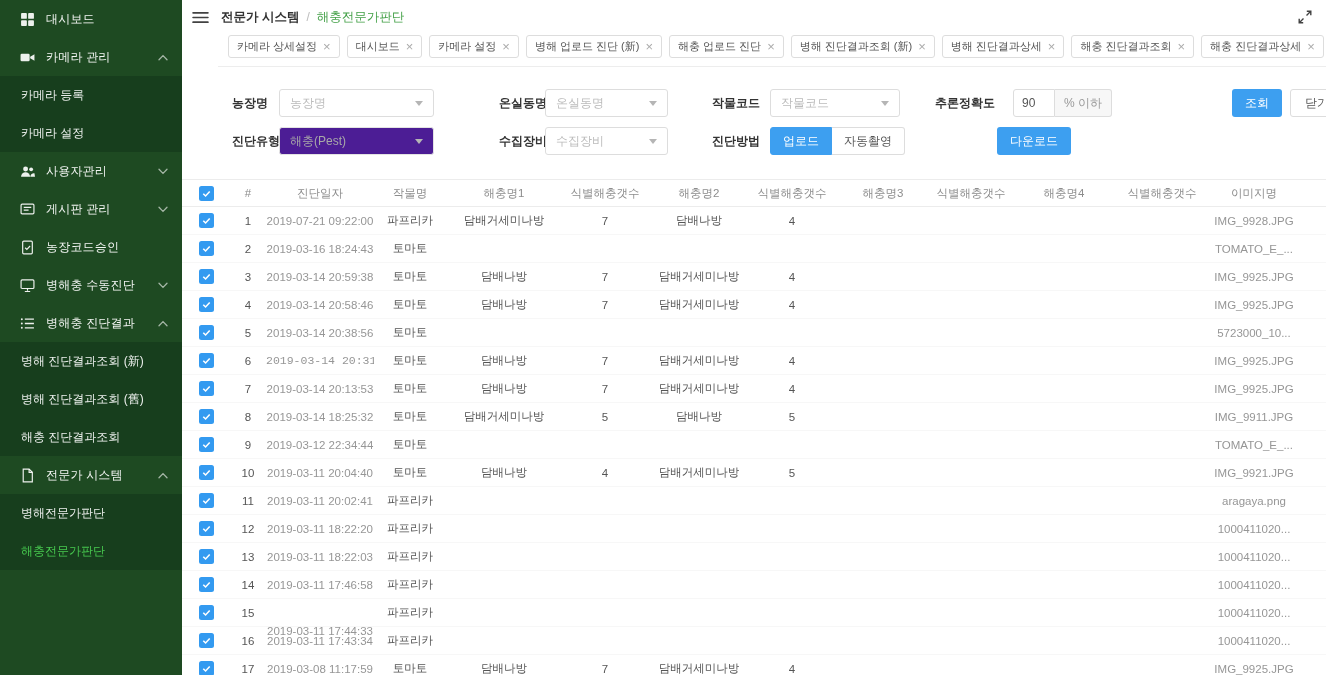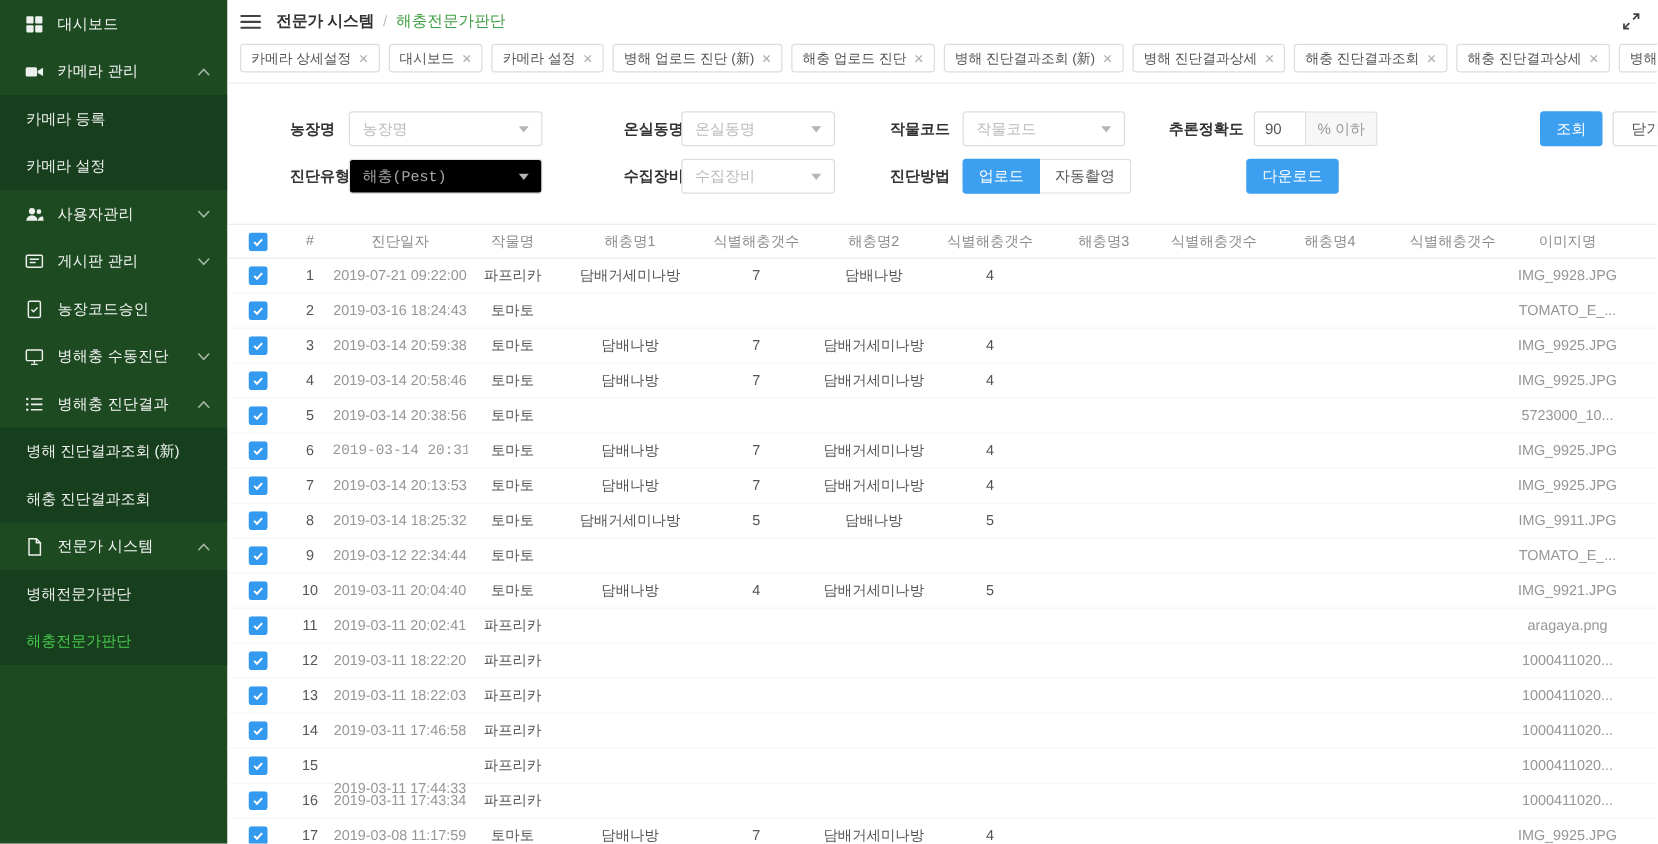--- a/index.html
+++ b/index.html
@@ -26,35 +26,35 @@
 
   
   .main { width:1144px; height:100%; overflow:hidden; position:relative; background:#fff; }
   .topbar { height:30px; display:flex; align-items:center; padding:4px 14px 0 10px; }
   .hamburger { display:inline-flex; margin-right:12px; cursor:pointer; }
   .crumb-root { font-size:12.5px; font-weight:bold; color:#333; }
   .crumb-sep { margin:0 7px; color:#bbb; font-size:12px; }
   .crumb-cur { font-size:12.5px; color:var(--accent-green); }
   .fullscreen { margin-left:auto; cursor:pointer; display:inline-flex; }
 
-  .tabstrip { display:flex; align-items:flex-start; gap:7px; padding:5px 24px 8px 10px; border-bottom:1px solid #ededed; overflow:hidden; white-space:nowrap; }
+  .tabstrip { display:flex; align-items:flex-start; gap:7px; padding:5px 24px 8px 10px; border-bottom:1px solid #ededed; overflow:hidden; white-space:nowrap;margin-left:36px; }
   .tab { display:inline-flex; align-items:center; height:23px; padding:0 8px; border:1px solid #ddd; border-radius:3px; background:#fff; font-size:11px; color:#555; cursor:pointer; flex-shrink:0; }
   .tab-close { margin-left:6px; color:#aaa; font-size:13px; line-height:1; cursor:pointer; }
 
   
   .filters { padding:22px 0 12px 0; }
   .f-row { display:flex; align-items:center; height:28px; margin-bottom:10px; padding-left:50px; }
   .f-row > * { flex-shrink:0; }
   .f-label { font-size:12px; font-weight:bold; color:#333; white-space:nowrap; }
   .l1 { width:47px; }
   .l2 { width:46px; }
   .l3 { width:65px; text-align:right; padding-right:10px; }
-  .l4 { width:62px; margin-right:6px; }
+  .l4 { width:62px; margin-right:16px; }
   .select { height:28px; border:1px solid #ddd; border-radius:3px; background:#fff; display:flex; align-items:center; padding:0 10px; font-size:12px; color:#bbb; cursor:pointer; }
-  .select.disabled { background:#000000; border-color:#E3E3E3; color:#A8A8A8;font-family:Liberation Mono, monospace; }
+  .select.disabled { background:#4c1d95; border-color:#E3E3E3; color:#A8A8A8; }
   .caret { margin-left:auto; width:0; height:0; border-left:4px solid transparent; border-right:4px solid transparent; border-top:5px solid #b5b5b5; }
   .w155 { width:155px; } .mr65 { margin-right:65px; }
   .w123 { width:123px; margin-right:37px; }
   .w130 { width:130px; margin-right:35px; }
   .igroup { display:flex; }
   .igroup input { width:42px; height:28px; border:1px solid #ddd; border-radius:3px 0 0 3px; padding:0 8px; font-size:12px; color:#555; font-family:inherit; outline:none; }
   .igroup .suffix { height:28px; display:flex; align-items:center; padding:0 9px; border:1px solid #ddd; border-left:none; border-radius:0 3px 3px 0; background:#F7F7F7; color:#999; font-size:12px; white-space:nowrap; }
   .btn { height:28px; border-radius:3px; font-size:12px; cursor:pointer; font-family:inherit; border:none; white-space:nowrap; }
   .btn.blue { background:var(--accent-blue); color:#fff; padding:0 13px; }
   .btn.ghost { background:#fff; border:1px solid #ddd; color:#555; padding:0 14px; }
@@ -191,20 +191,21 @@
           </span>
           <span class="s-label">병해충 진단결과</span>
           <span class="chev up">
             <svg viewBox="0 0 10 7">
               <path d="M1 1.2 L5 5.4 L9 1.2" fill="none" stroke="currentColor" stroke-width="1.3" stroke-linecap="round"></path>
             </svg>
           </span>
         </div>
         <div class="side-sub">
           <div class="side-sub-item">병해 진단결과조회 (新)</div>
+          <div class="side-sub-item">병해 진단결과조회 (舊)</div>
           <div class="side-sub-item">해충 진단결과조회</div>
         </div>
         <div class="side-item">
           <span class="s-icon">
             <svg viewBox="0 0 14 14">
               <g fill="none" stroke="currentColor" stroke-width="1.1">
                 <path d="M3 1 h5.5 L11.5 4 V13 H3 Z"></path>
                 <path d="M8.5 1 V4 H11.5"></path>
               </g>
             </svg>

